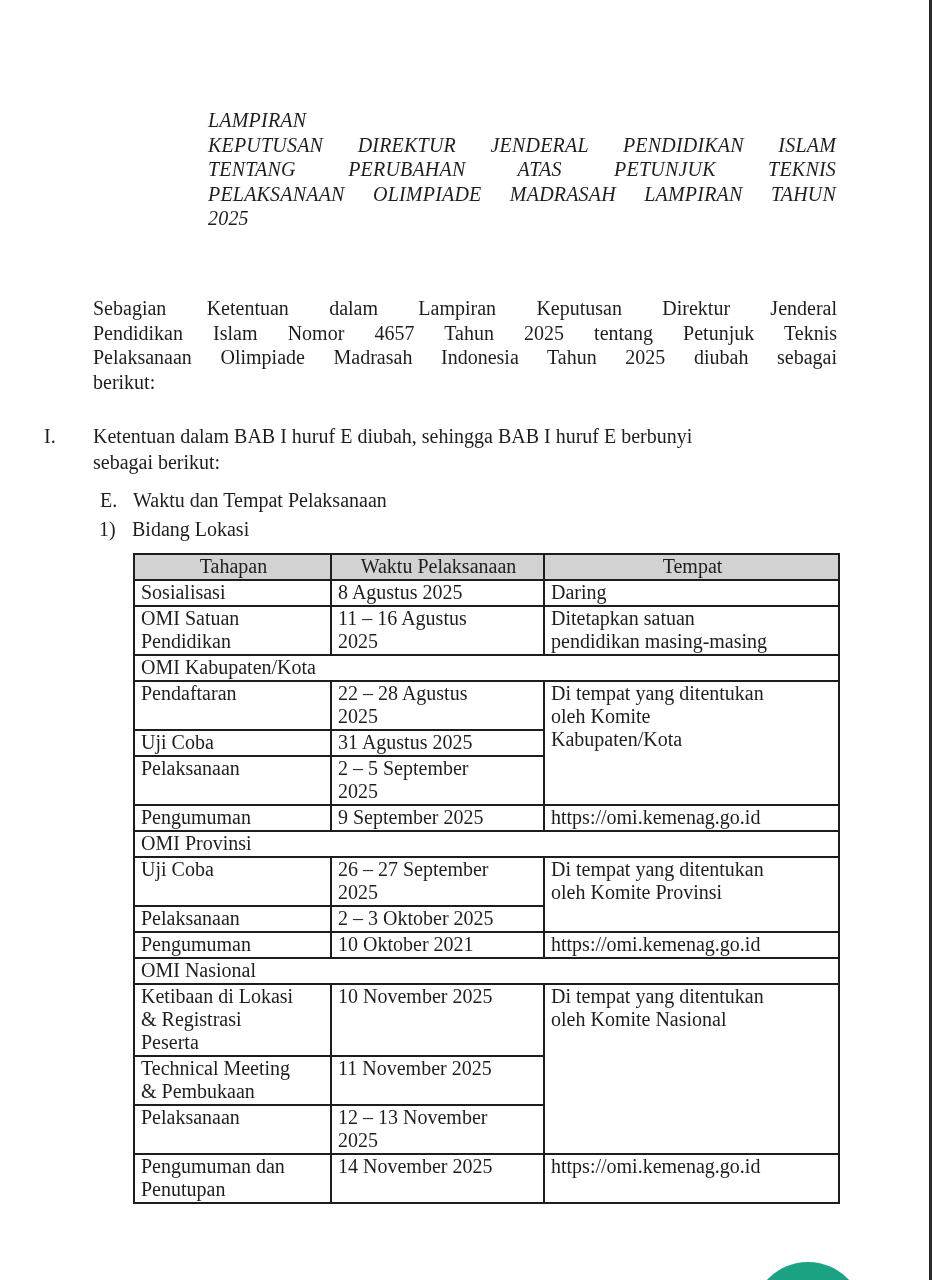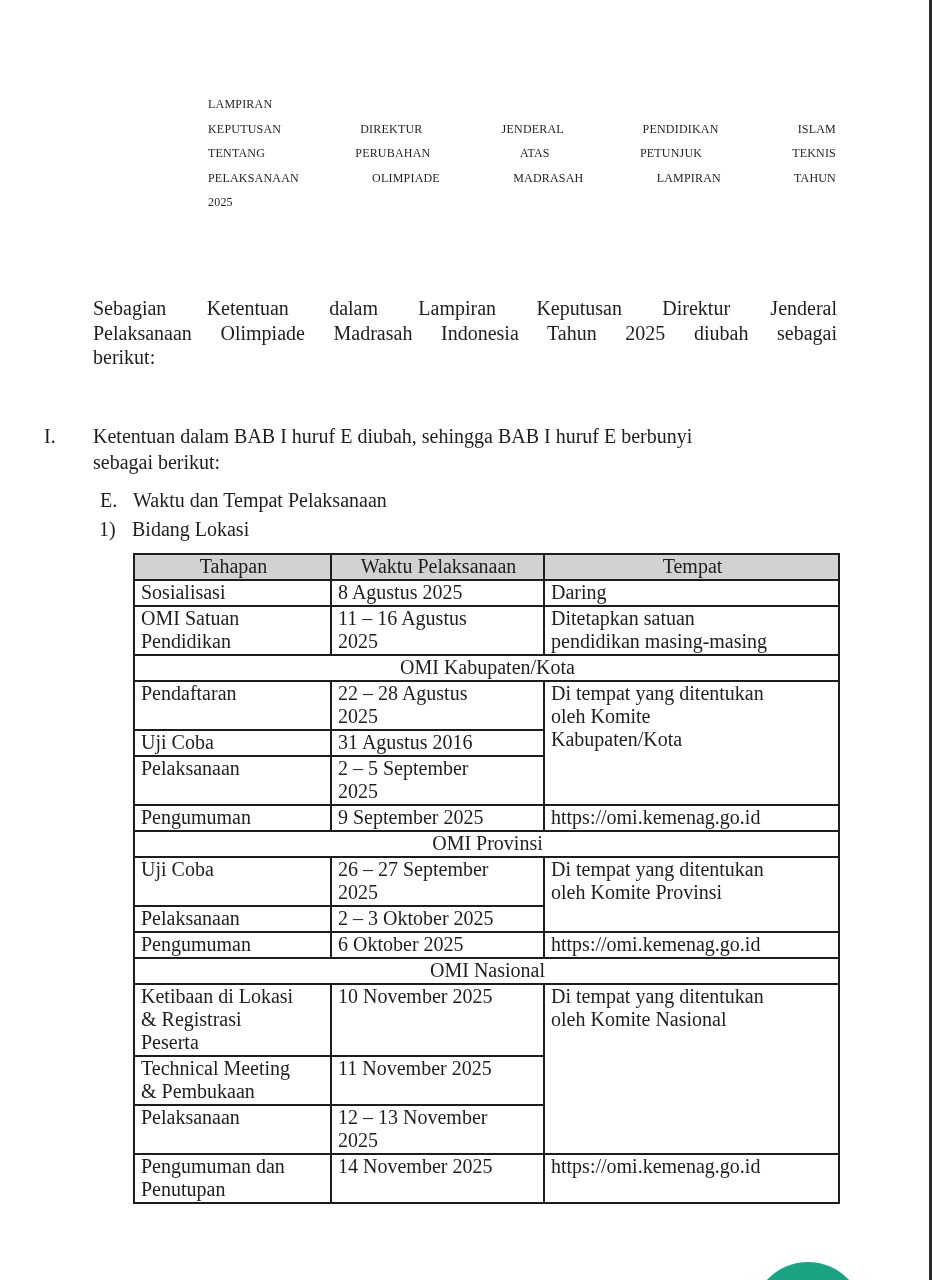--- a/index.html
+++ b/index.html
@@ -8,23 +8,24 @@
     position: relative;
     background: #ffffff;
     overflow: hidden;
     font-family: "Liberation Serif", "DejaVu Serif", serif;
     color: #1e1e1e;
   }
   .abs { position: absolute; }
 
   
   .header-block {
-    left: 208px; top: 92px; width: 628px;
-    font-size: 12px; line-height: 24.6px;
+    left: 208px; top: 108px; width: 628px;
+    font-size: 20px; line-height: 24.6px;
     letter-spacing: 0.2px;
+    font-style: italic;
   }
   .jline { text-align: justify; text-align-last: justify; }
 
   
   .intro-block {
     left: 93px; top: 296px; width: 744px;
     font-size: 20px; line-height: 24.6px;
   }
 
   
@@ -52,21 +53,21 @@
     vertical-align: top;
     white-space: pre-line;
     overflow: hidden;
   }
   table.schedule th {
     font-weight: normal;
     text-align: center;
     height: 25px;
     vertical-align: middle;
   }
-  tr.section-row td { height: 23px; text-align: center; }
+  tr.section-row td { height: 23px; }
   a.link { color: #1e1e1e; cursor: pointer; }
 
   
   .edge-line { right: 0; top: 0; width: 3px; height: 1280px; }
 
   
   .fab {
     left: 752px; top: 1262px;
     width: 112px; height: 112px;
     border-radius: 50%;
@@ -78,20 +79,21 @@
 <div class="abs header-block">
   <div>LAMPIRAN</div>
   <div class="jline">KEPUTUSAN DIREKTUR JENDERAL PENDIDIKAN ISLAM</div>
   <div class="jline">TENTANG PERUBAHAN ATAS PETUNJUK TEKNIS</div>
   <div class="jline">PELAKSANAAN OLIMPIADE MADRASAH LAMPIRAN TAHUN</div>
   <div>2025</div>
 </div>
 
 <div class="abs intro-block">
   <div class="jline">Sebagian Ketentuan dalam Lampiran Keputusan Direktur Jenderal</div>
+  <div class="jline">Pendidikan Islam Nomor 4657 Tahun 2025 tentang Petunjuk Teknis</div>
   <div class="jline">Pelaksanaan Olimpiade Madrasah Indonesia Tahun 2025 diubah sebagai</div>
   <div>berikut:</div>
 </div>
 
 <div class="abs item-block">
   <span class="item-number">I.</span>
   <div class="item-lines">
     <div>Ketentuan dalam BAB I huruf E diubah, sehingga BAB I huruf E berbunyi</div>
     <div>sebagai berikut:</div>
   </div>
@@ -138,21 +140,21 @@
     <tr>
       <td>Pendaftaran</td>
       <td>22 – 28 Agustus
 2025</td>
       <td rowspan="3">Di tempat yang ditentukan
 oleh Komite
 Kabupaten/Kota</td>
     </tr>
     <tr>
       <td>Uji Coba</td>
-      <td>31 Agustus 2016</td>
+      <td>31 Agustus 2025</td>
     </tr>
     <tr>
       <td>Pelaksanaan</td>
       <td>2 – 5 September
 2025</td>
     </tr>
     <tr>
       <td>Pengumuman</td>
       <td>9 September 2025</td>
       <td><a class="link">https://omi.kemenag.go.id</a></td>
@@ -166,21 +168,21 @@
 2025</td>
       <td rowspan="2">Di tempat yang ditentukan
 oleh Komite Provinsi</td>
     </tr>
     <tr>
       <td>Pelaksanaan</td>
       <td>2 – 3 Oktober 2025</td>
     </tr>
     <tr>
       <td>Pengumuman</td>
-      <td>6 Oktober 2025</td>
+      <td>10 Oktober 2021</td>
       <td><a class="link">https://omi.kemenag.go.id</a></td>
     </tr>
     <tr class="section-row">
       <td colspan="3">OMI Nasional</td>
     </tr>
     <tr>
       <td>Ketibaan di Lokasi
 &amp; Registrasi
 Peserta</td>
       <td>10 November 2025</td>

